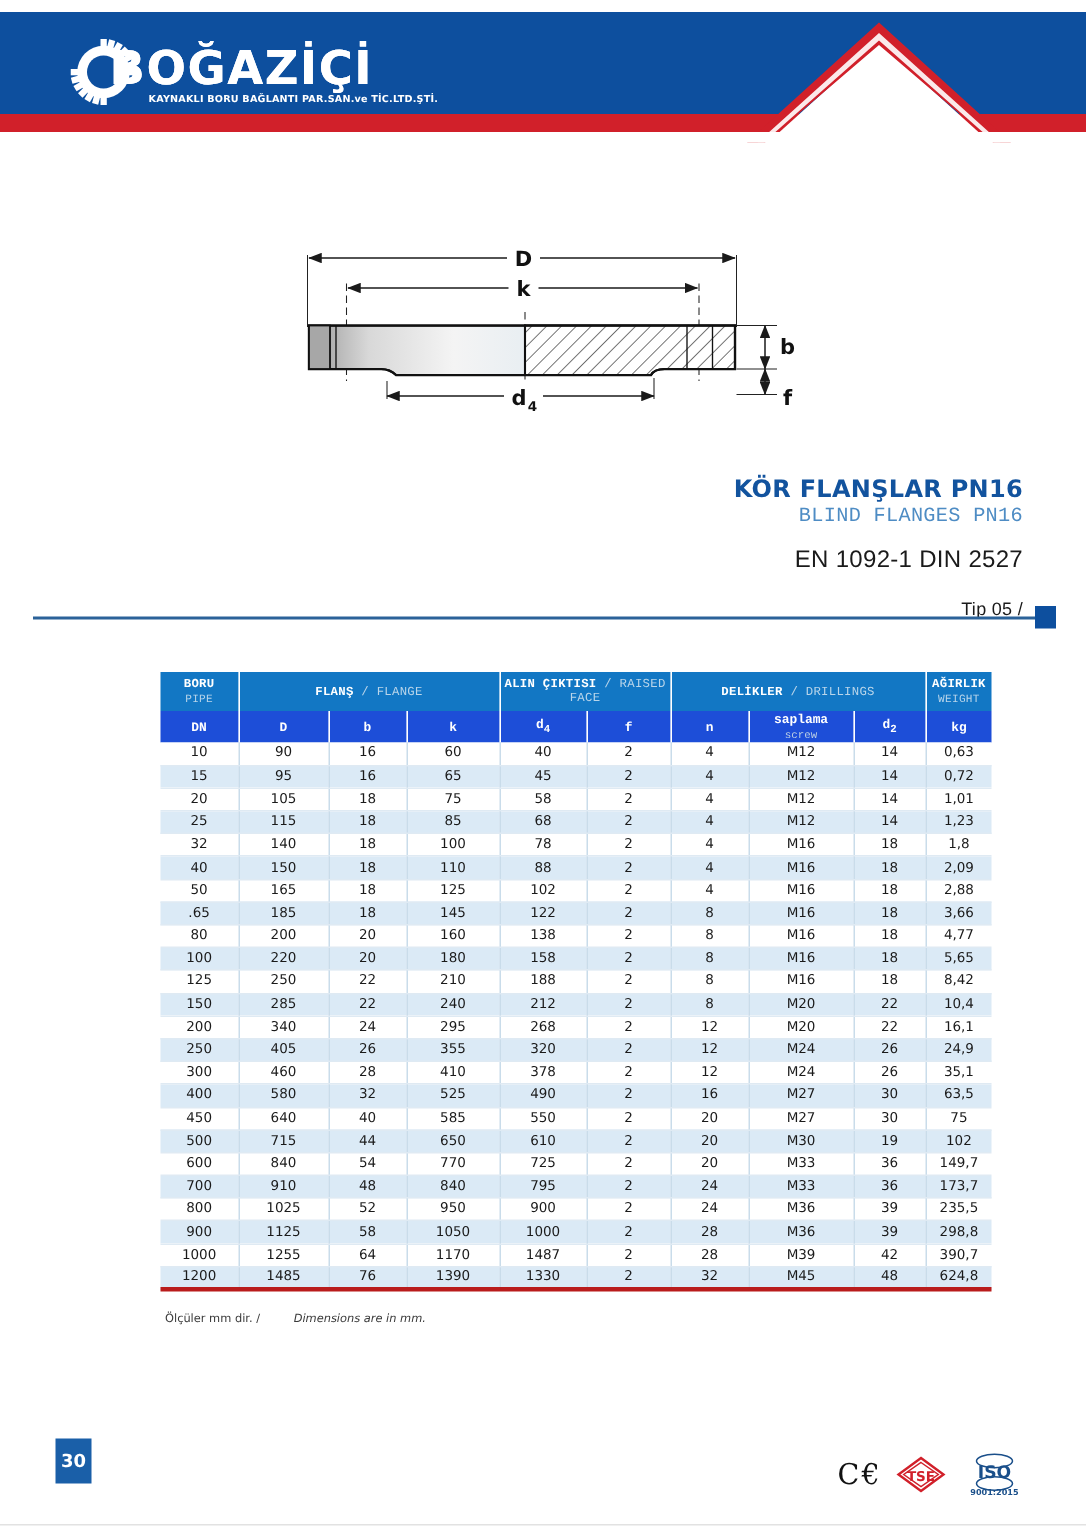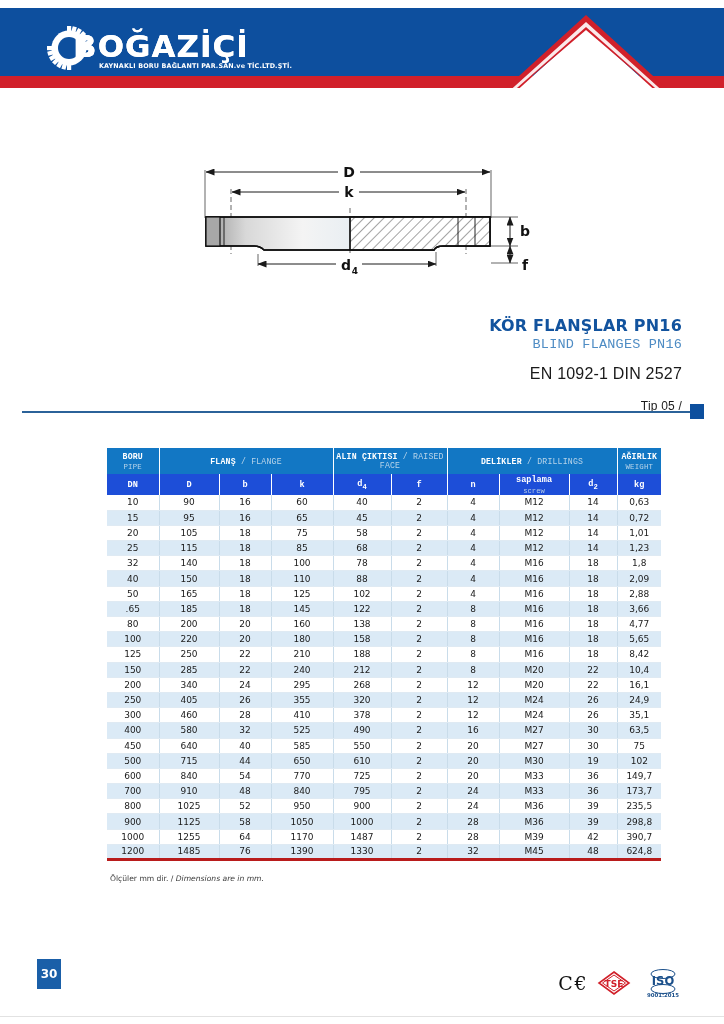--- a/index.html
+++ b/index.html
@@ -93,21 +93,21 @@
   tbody td:last-child { border-right:none; }
   tbody tr:nth-child(odd)  td { background:#ffffff; }
   tbody tr:nth-child(even) td { background:#dbeaf6; }
   tbody tr:last-child td { border-bottom:3px solid #b91c1c; }
 
   .note {
     position:absolute; left:110px; top:874px;
     font-size:7.6px; color:#3a3a3a;
     font-family:"DejaVu Sans", sans-serif;
   }
-  .note i { font-style:italic; }
+  .note i { font-style:italic;margin-left:20px; }
 
   
   .pagenum {
     position:absolute; left:37px; top:959px; width:24px; height:30px;
     background:#1a5fa8; color:#fff; font-size:12px; font-weight:bold;
     display:flex; align-items:center; justify-content:center;
     font-family:"DejaVu Sans", sans-serif;
   }
   .certs { position:absolute; right:38px; top:966px; height:34px; display:flex; align-items:center; gap:9px; }
   .ce { font-size:19px; color:#111; letter-spacing:1.5px; font-family:"DejaVu Serif", serif; }

